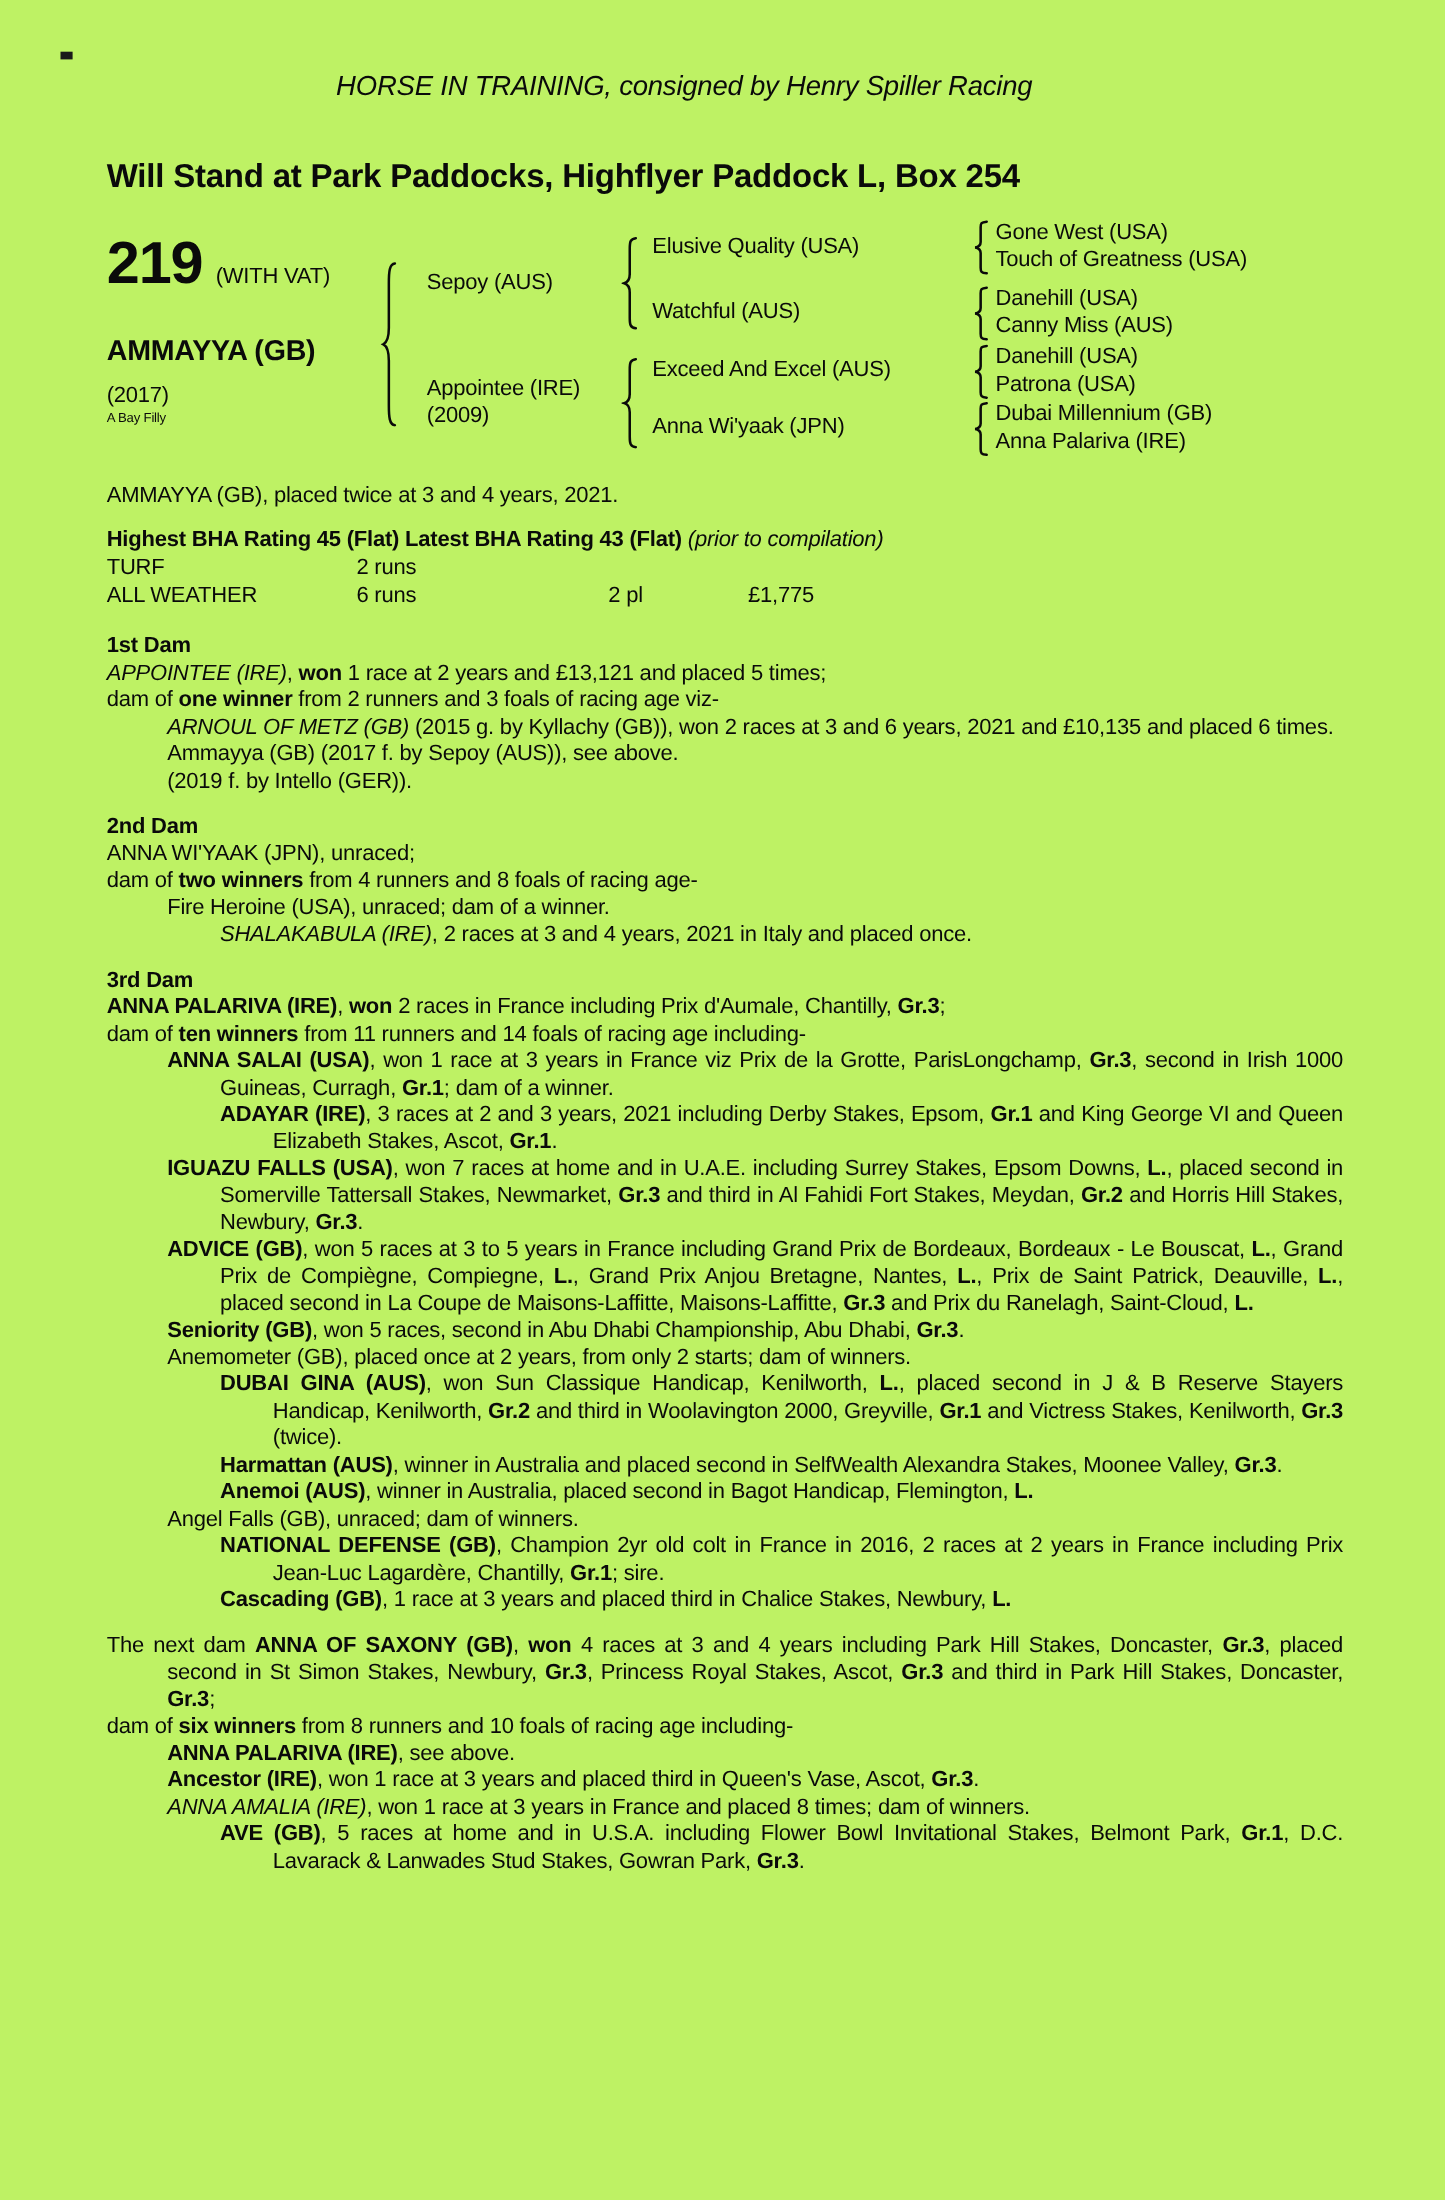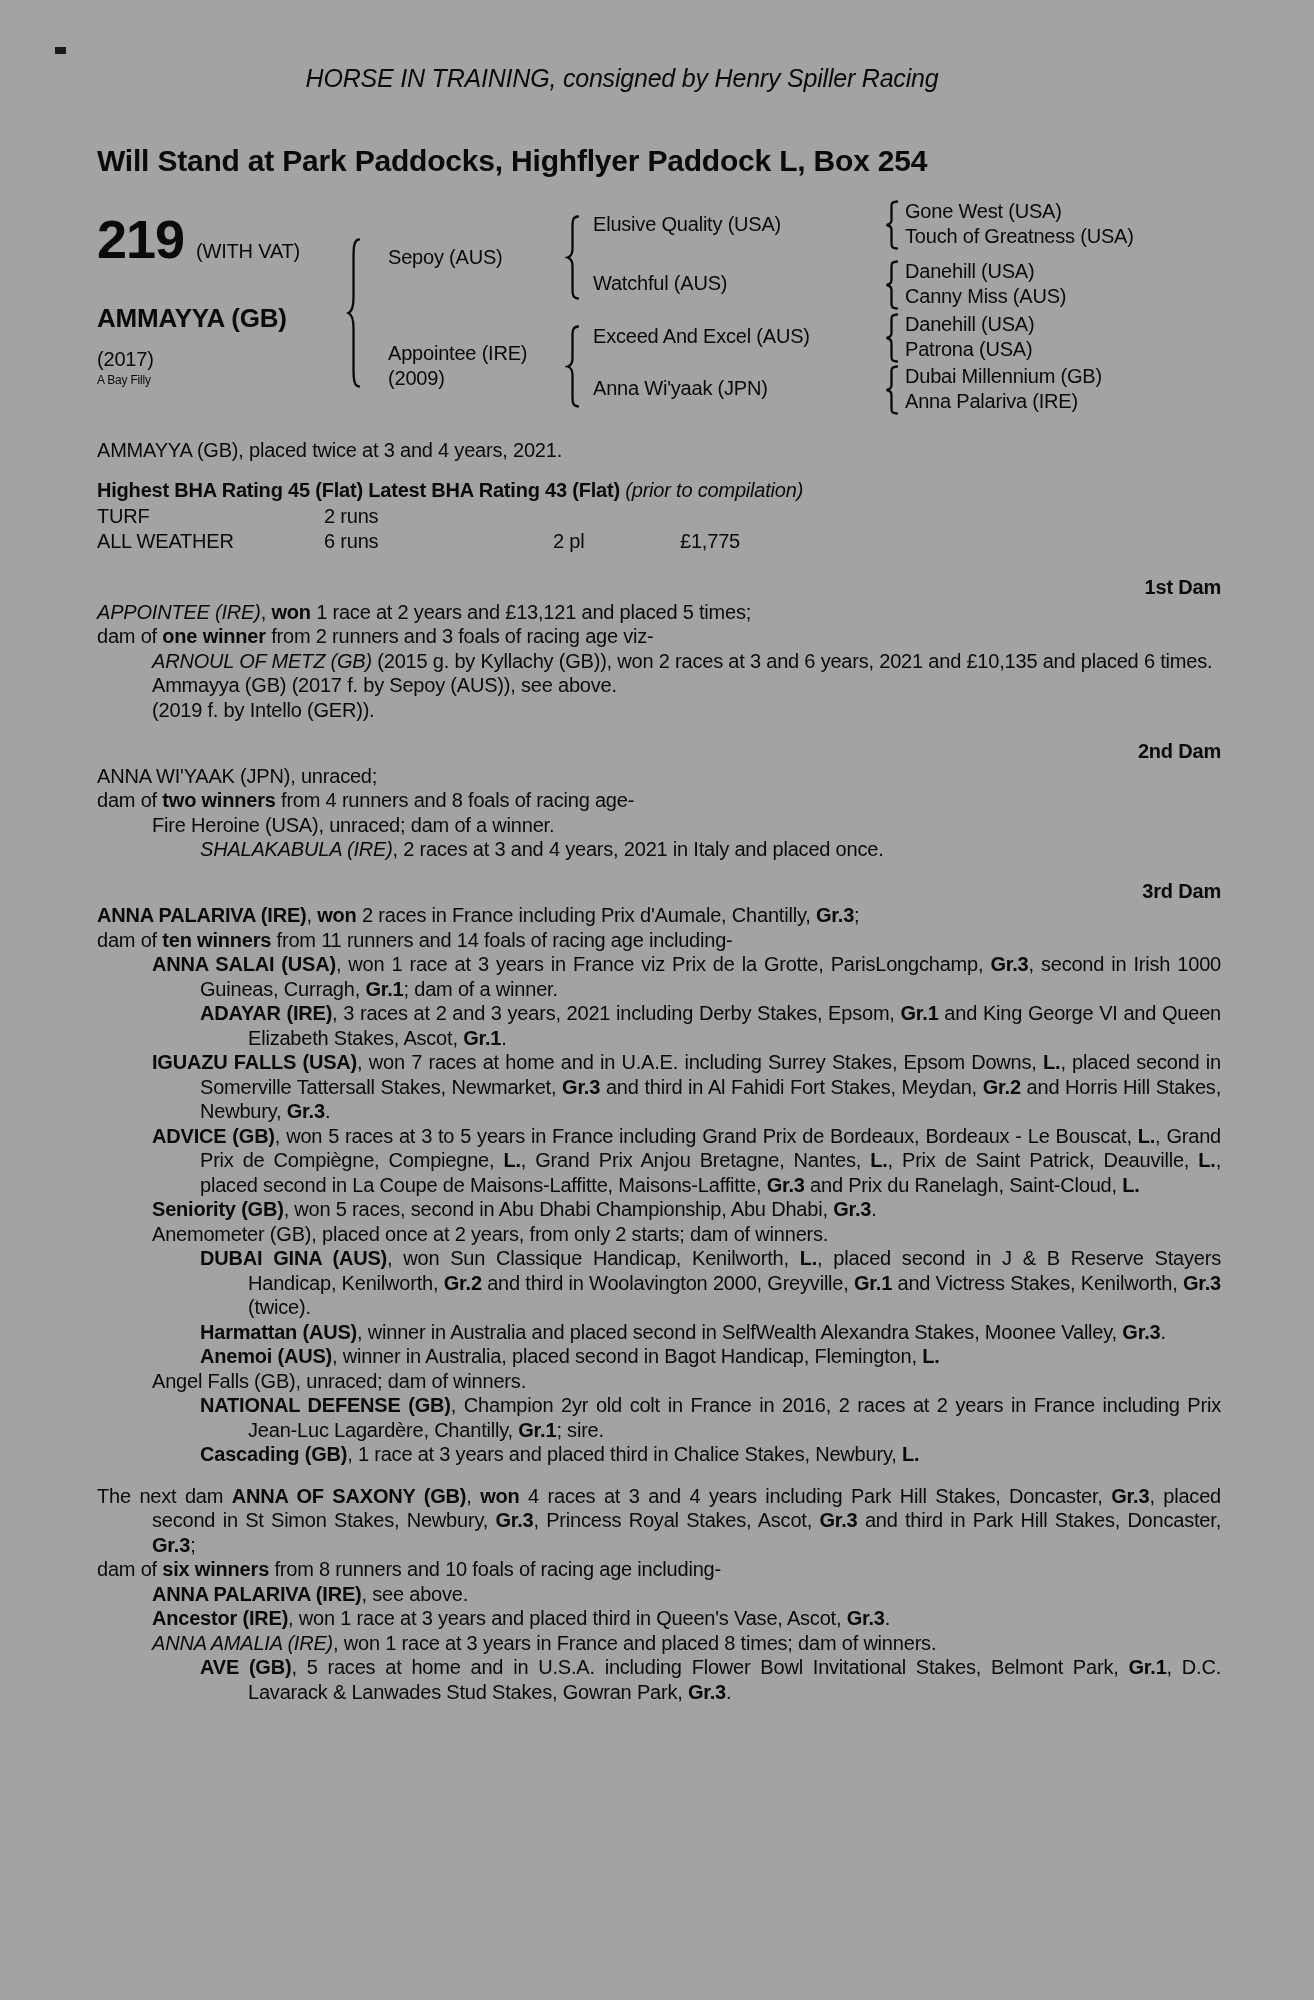--- a/index.html
+++ b/index.html
@@ -1,19 +1,19 @@
 <!DOCTYPE html>
 <html><head>
 <meta charset="utf-8">
 <style>
   * { margin:0; padding:0; box-sizing:border-box; }
   html,body { background:#e8e8e8; }
   body { font-family:"Liberation Sans","DejaVu Sans",sans-serif; }
   .page {
-    position:relative; width:1314px; height:2000px; background:#a3a3a3;
+    position:relative; width:1314px; height:2000px; background:#bef264;
     color:#0a0a0a; overflow:hidden; letter-spacing:-0.2px; margin:0 auto;
   }
   .scan-mark { position:absolute; left:55px; top:47px; width:11px; height:7px; background:#1a1a1a; }
   .title {
     position:absolute; top:64px; left:97px; width:1050px; text-align:center;
     font-style:italic; font-size:25px; white-space:nowrap;
   }
   .stand-line { position:absolute; top:144px; left:97px; font-weight:bold; font-size:30px; white-space:nowrap; }
 
   .lot-row { position:absolute; top:212px; left:97px; display:flex; align-items:baseline; gap:12px; }
@@ -31,21 +31,21 @@
   .race-record { position:absolute; top:439px; left:97px; font-size:20px; white-space:nowrap; }
 
   .ratings-head { position:absolute; top:479px; left:97px; font-size:20px; font-weight:bold; white-space:nowrap; }
   .ratings-head .note { font-weight:normal; font-style:italic; }
   .rt-row { position:absolute; left:97px; width:1124px; height:25px; font-size:20px; line-height:25px; }
   .rt-row span { position:absolute; white-space:nowrap; }
   .rt-c0 { left:0; } .rt-c1 { left:227px; } .rt-c2 { left:456px; } .rt-c3 { left:583px; }
 
   .sections { position:absolute; top:575px; left:97px; width:1124px; font-size:20px; line-height:24.5px; }
   .section + .section { margin-top:17px; }
-  .sec-heading { font-weight:bold;text-align:right; }
+  .sec-heading { font-weight:bold; }
   .para { text-align:justify; }
   .para.l0 { padding-left:55px;  text-indent:-55px; }
   .para.l1 { padding-left:103px; text-indent:-48px; }
   .para.l2 { padding-left:151px; text-indent:-48px; }
   .b { font-weight:bold; }
   .i { font-style:italic; }
 </style>
 </head>
 <body>
 

